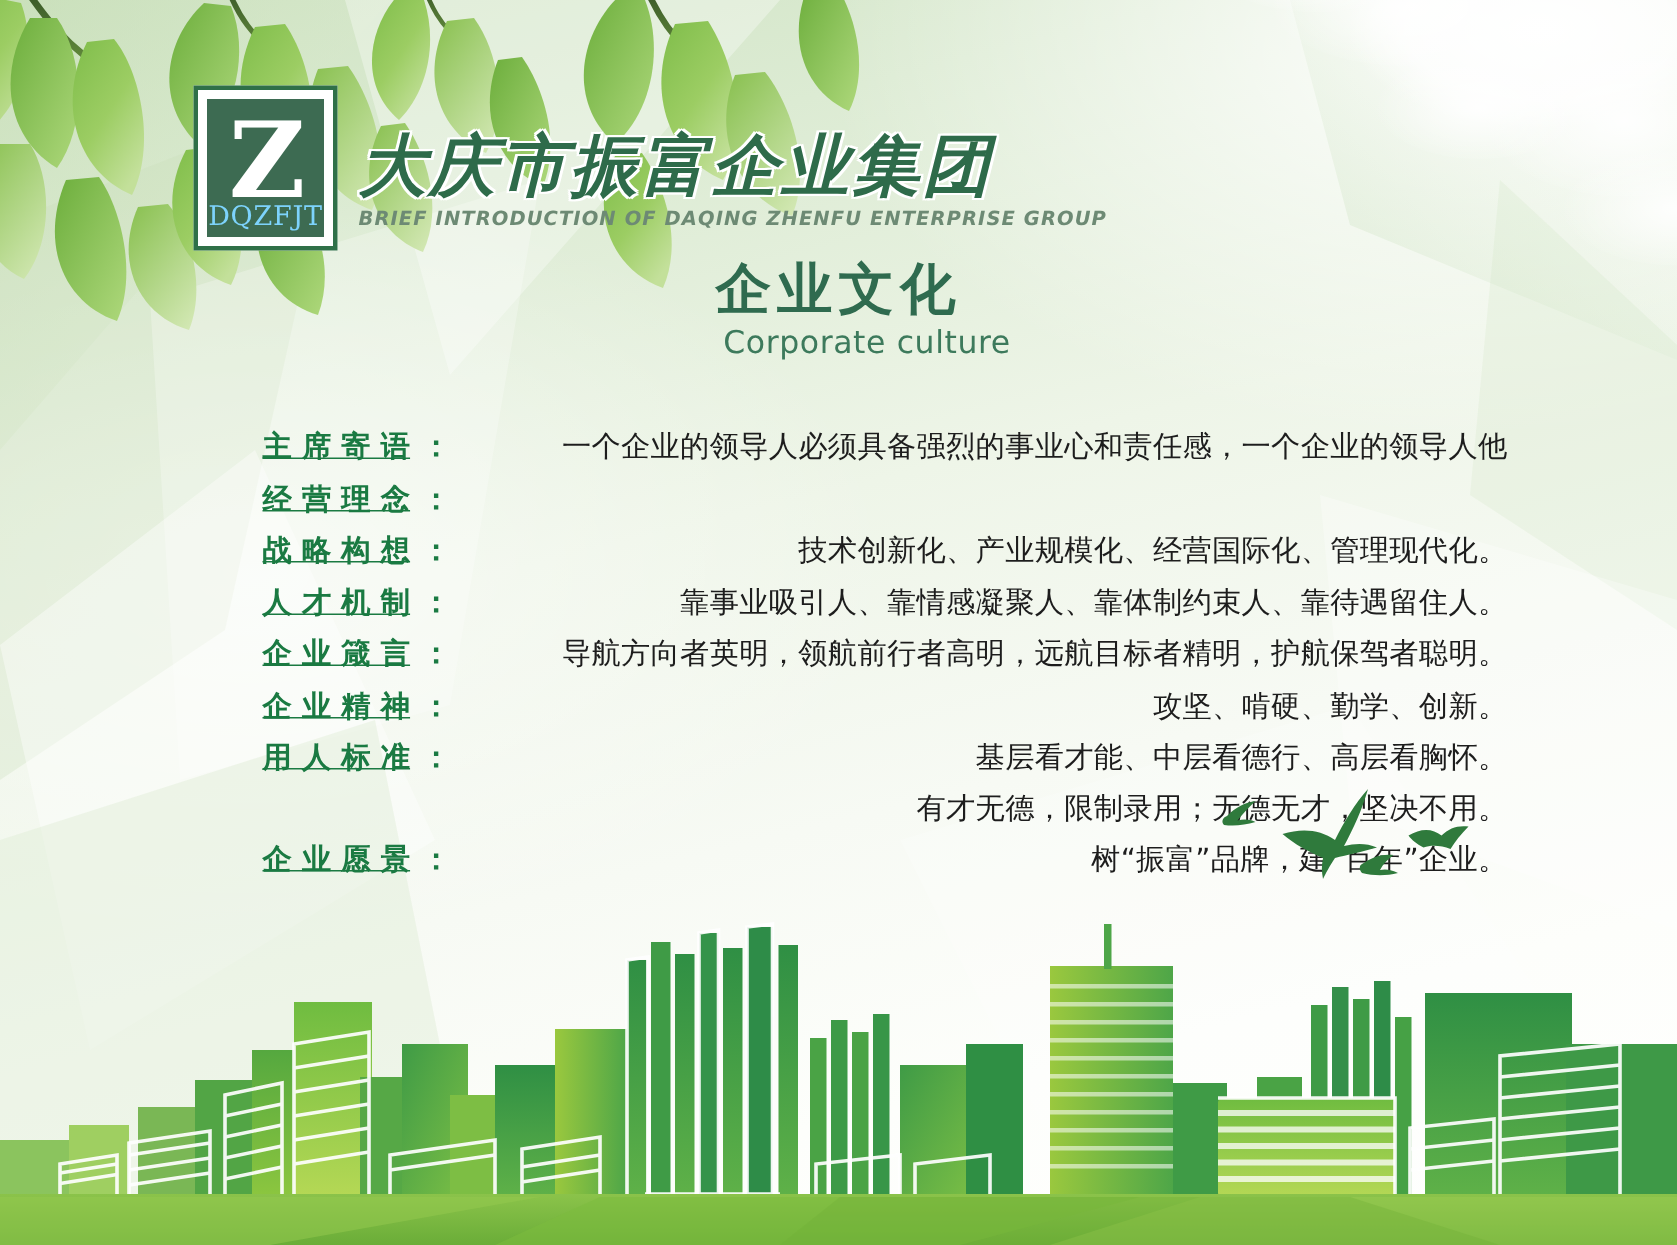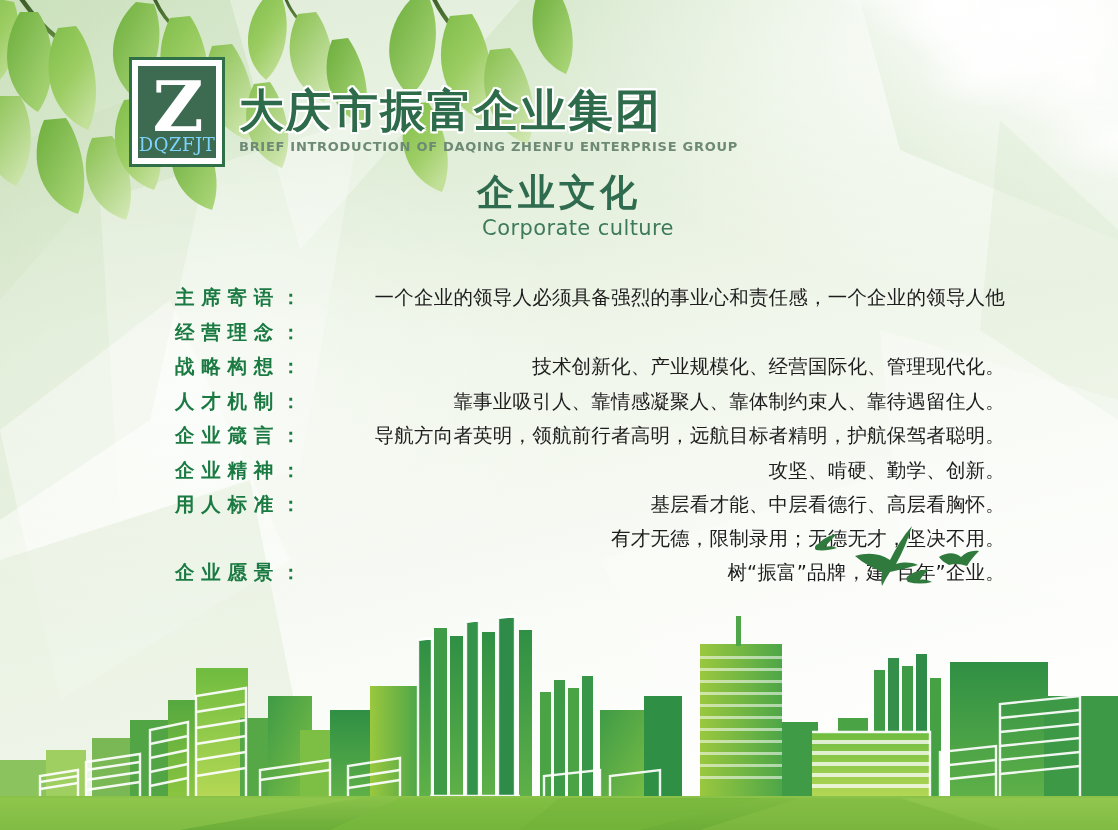--- a/index.html
+++ b/index.html
@@ -58,21 +58,21 @@
     letter-spacing:-2px;
   }
   #logo-abbr {
     color:#7dd3fc;
     font-family:"DejaVu Serif","Liberation Serif",serif;
     font-size:18px;
     letter-spacing:0.5px;
     line-height:1;
     margin-top:1px;
   }
-  #title-block { margin-left:14px; padding-top:30px; }
+  #title-block { margin-left:14px; padding-top:30px;font-style:italic; }
   #company-name {
     font-size:45px;
     font-weight:bold;
     color:#2e6b4a;
     letter-spacing:2px;
     line-height:1.05;
     text-shadow:
       -1.6px -1.6px 0 #fff,  1.6px -1.6px 0 #fff,
       -1.6px  1.6px 0 #fff,  1.6px  1.6px 0 #fff,
       -1.6px 0 0 #fff, 1.6px 0 0 #fff, 0 -1.6px 0 #fff, 0 1.6px 0 #fff;
@@ -119,21 +119,21 @@
     flex:0 0 120px;
     width:120px;
     font-size:19.5px;
     font-weight:bold;
     color:#1a7a42;
     line-height:33.5px;
     white-space:nowrap;
     display:flex;
     justify-content:space-between;
   }
-  .row-label .lbl-chars { display:flex; justify-content:space-between; width:97px; }
+  .row-label .lbl-chars { display:flex; justify-content:space-between; width:97px;text-decoration:underline; }
   .row-label .lbl-colon { width:14px; text-align:right; }
   .row-body {
     flex:1 1 auto;
     font-size:19.5px;
     color:#1d1d1d;
     line-height:33.5px;
     letter-spacing:0.2px;
     text-align:right;
   }
   .row-body .ln { display:block; white-space:nowrap; }

